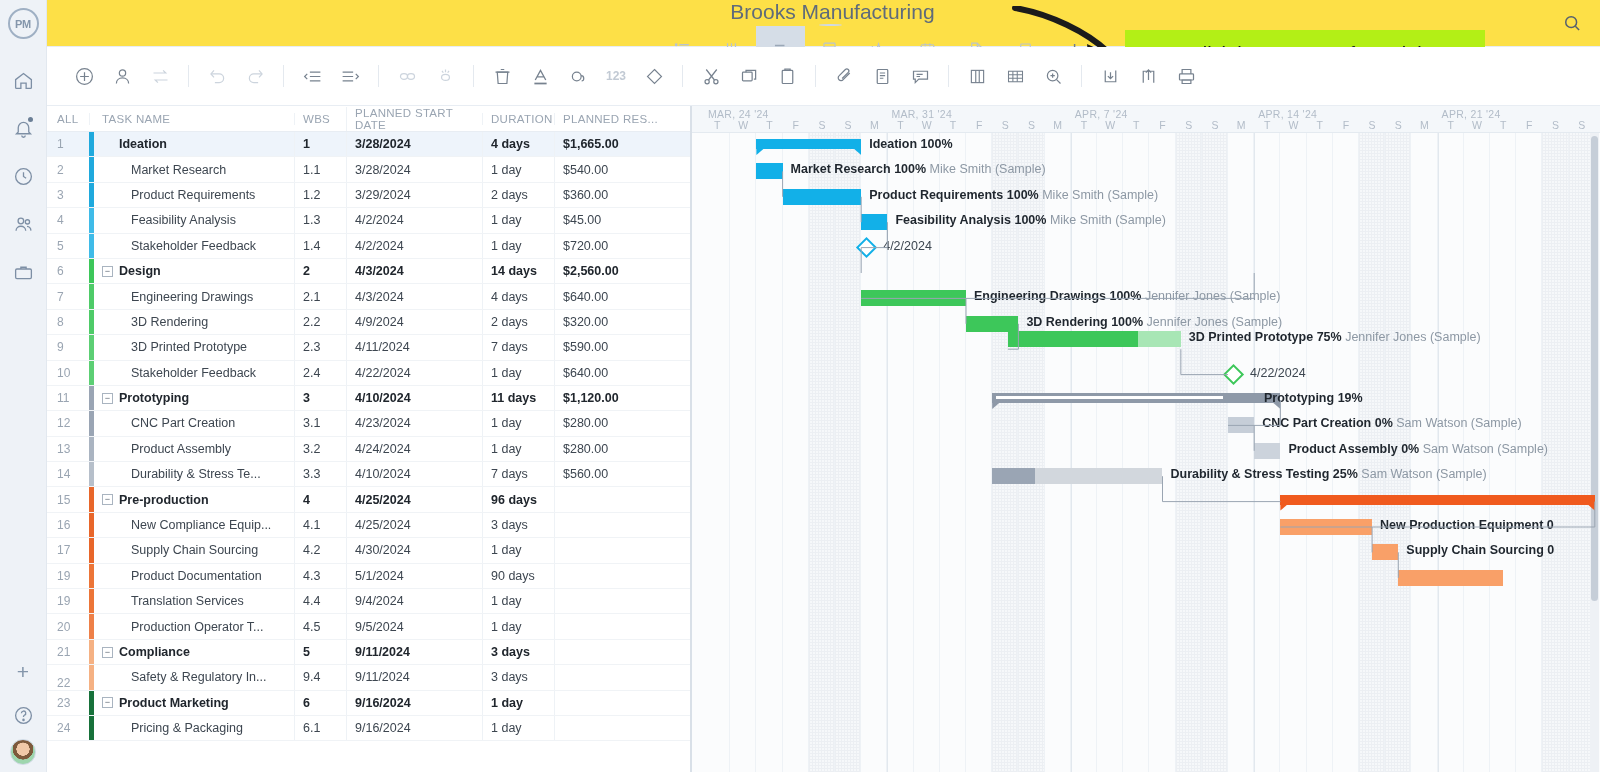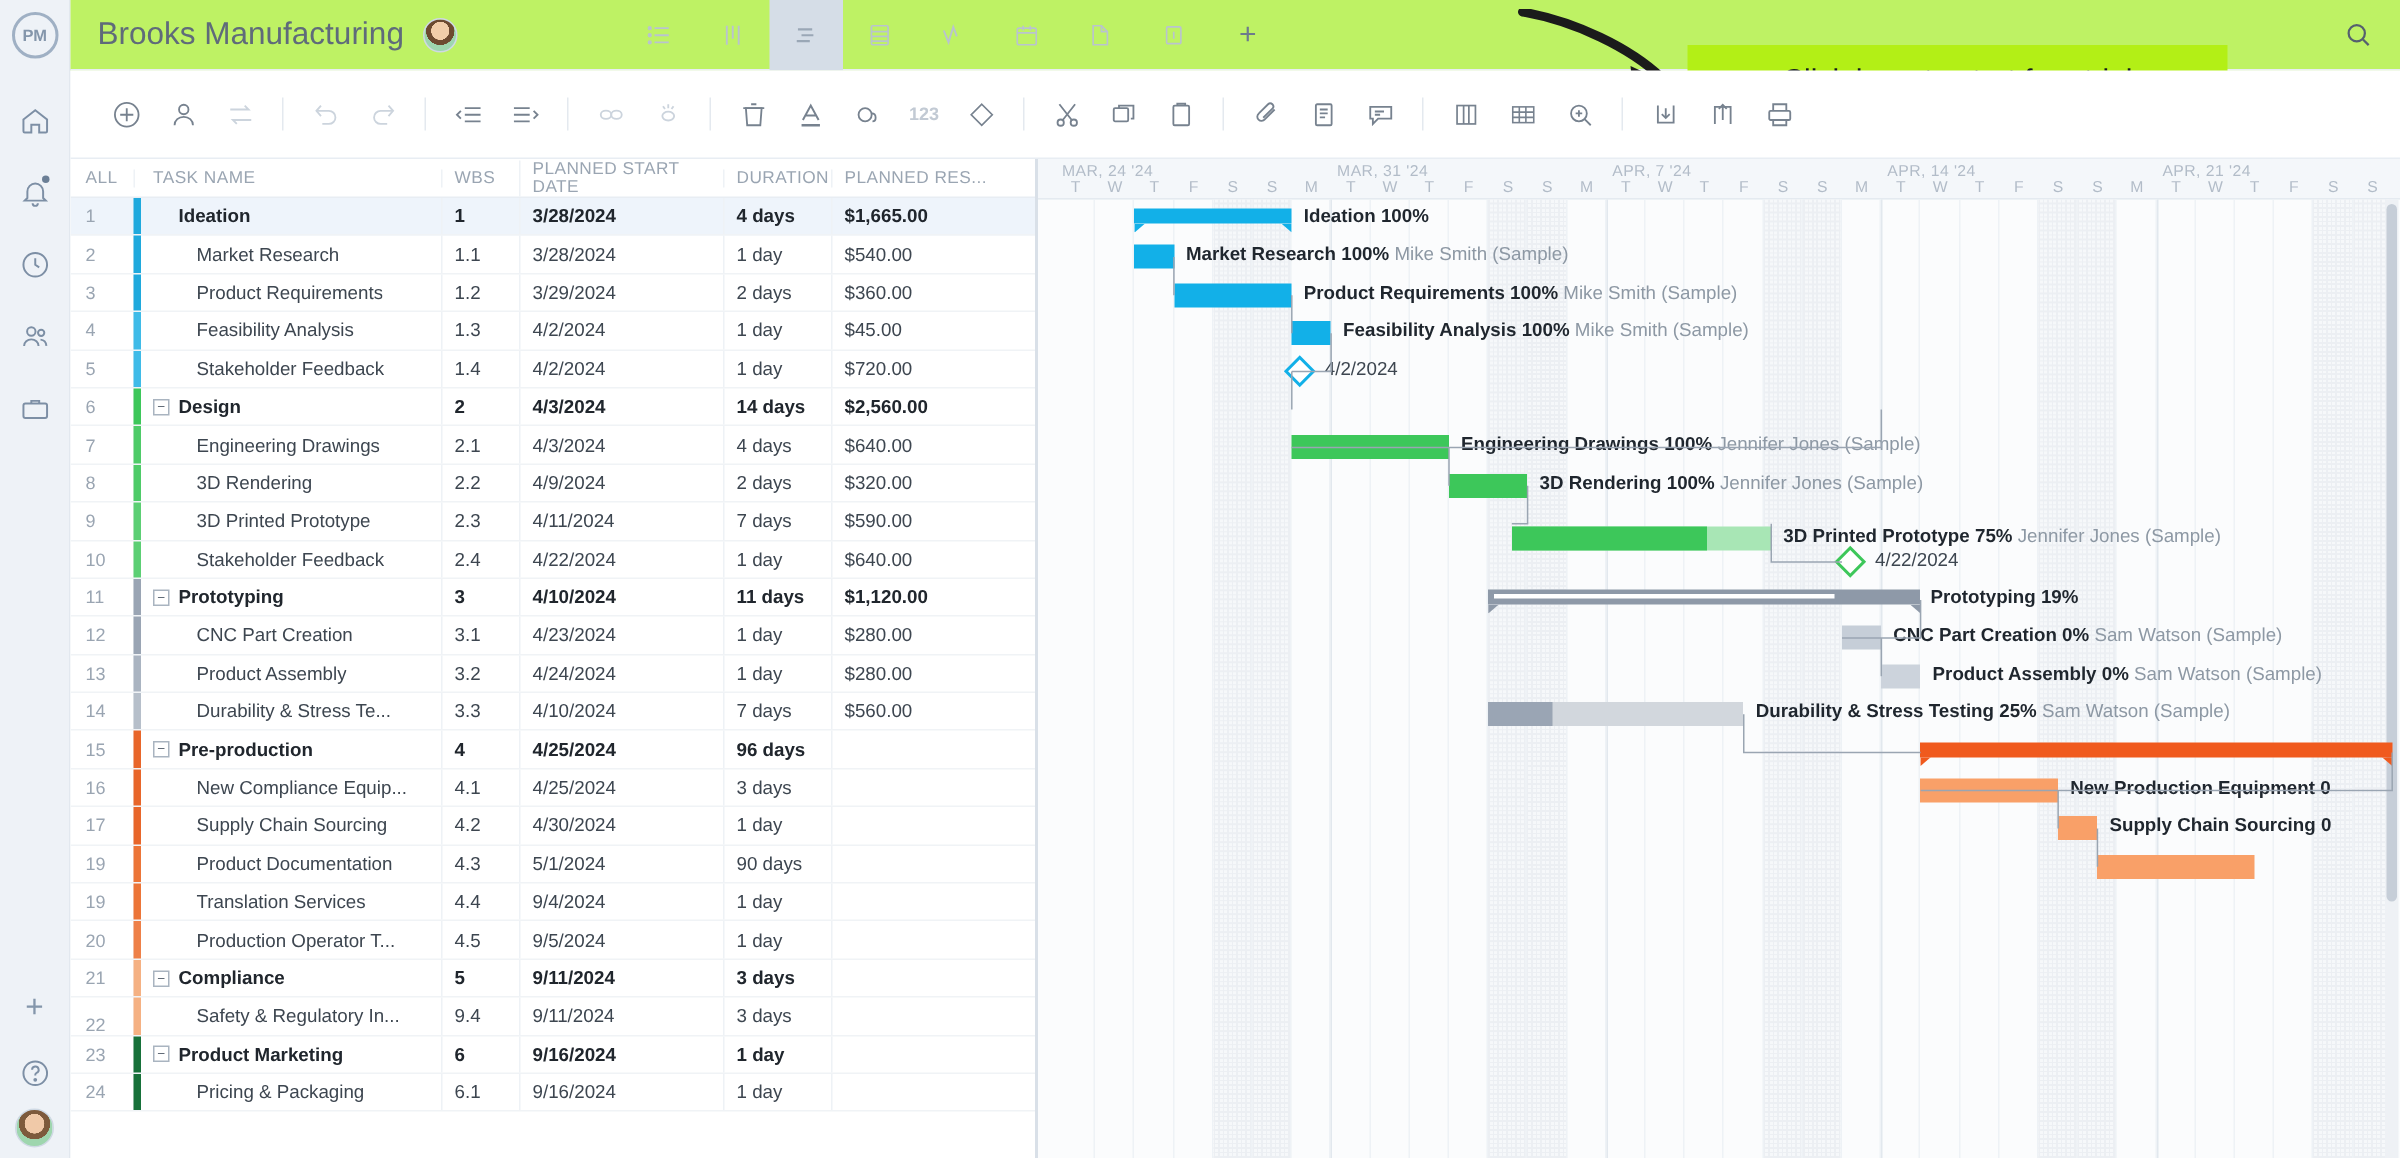--- a/index.html
+++ b/index.html
@@ -37,22 +37,22 @@
                width: 40px; height: 40px; display:flex; align-items:center; justify-content:center;}
   .rail-avatar {
     width: 26px; height: 26px; border-radius: 50%; margin-bottom: 7px;
     background: radial-gradient(circle at 50% 38%, #f0c9a8 0 34%, #7d5a3c 35% 54%, #9ed6ae 55%);
     border: 1px solid #cfd9e4;
   }
 
   
   .header {
     position: absolute; left: 47px; top: 0; width: 1553px; height: 47px;
-    background: #bef264; border-bottom: 1px solid #e8edf3;
-    display: flex; align-items: center;
+    background: #fde047; border-bottom: 1px solid #e8edf3;
+    display: flex; align-items: center; flex-direction: column;
   }
   .proj-title {
     margin-left: 18px; font-size: 21px; color: #5f6b7a; font-weight: 400;
     white-space: nowrap;
   }
   .proj-avatar {
     margin-left: 13px; width: 23px; height: 23px; border-radius: 50%;
     background: radial-gradient(circle at 50% 36%, #f2cda9 0 35%, #6d4a30 36% 55%, #9ed6ae 56%);
     border: 1px solid #cfd9e4;
   }
@@ -855,37 +855,37 @@
           <div class="blabel" style="left: 191.2px; font-weight: normal; color: rgb(61, 70, 80);">4/2/2024</div>
         </div>
         <div class="trow" style="top: 152.4px;">
           <div class="bar small" style="left: 169.2px; width: 104.8px; background: rgb(61, 199, 90);"></div>
           <div class="blabel" style="left: 282px;"><span>Engineering Drawings</span> <span class="pct">100%</span> <span class="who">Jennifer Jones (Sample)</span></div>
         </div>
         <div class="trow" style="top: 177.8px;">
           <div class="bar small" style="left: 274px; width: 52.4px; background: rgb(61, 199, 90);"></div>
           <div class="blabel" style="left: 334.4px;"><span>3D Rendering</span> <span class="pct">100%</span> <span class="who">Jennifer Jones (Sample)</span></div>
         </div>
-        <div class="trow" style="top: 213px; text-align: center;">
+        <div class="trow" style="top: 193px; text-align: center;">
           <div class="bar small" style="left: 315.92px; width: 172.92px; background: rgb(168, 230, 181);">
             <div class="prog" style="width: 75%; background: rgb(61, 199, 90);"></div>
           </div>
           <div class="blabel" style="left: 496.84px;"><span>3D Printed Prototype</span> <span class="pct">75%</span> <span class="who">Jennifer Jones (Sample)</span></div>
         </div>
         <div class="trow" style="top: 228.6px;">
           <div class="diamond" style="left: 534px; border: 2.5px solid rgb(61, 199, 90);"></div>
           <div class="blabel" style="left: 558px; font-weight: normal; color: rgb(61, 70, 80);">4/22/2024</div>
         </div>
         <div class="trow" style="top: 254px;">
           <div class="sumbar" style="left: 300.2px; width: 288.2px; background: rgb(142, 153, 168);">
             <div class="suminner" style="width: 226.962px;"></div>
           </div>
           <div style="position: absolute; left: 300.2px; top: 16px; width: 288.2px; height: 6px; clip-path: polygon(0px 0px, 7px 0px, 0px 100%); background: rgb(142, 153, 168);"></div>
           <div style="position: absolute; left: 581.4px; top: 16px; width: 7px; height: 6px; clip-path: polygon(0px 0px, 100% 0px, 100% 100%); background: rgb(142, 153, 168);"></div>
-          <div class="blabel" style="left: 595px;"><span>Prototyping</span> <span class="pct">19%</span></div>
+          <div class="blabel" style="left: 572px;"><span>Prototyping</span> <span class="pct">19%</span></div>
         </div>
         <div class="trow" style="top: 279.4px;">
           <div class="bar small" style="left: 536px; width: 26.2px; background: rgb(198, 206, 216);"></div>
           <div class="blabel" style="left: 570.2px;"><span>CNC Part Creation</span> <span class="pct">0%</span> <span class="who">Sam Watson (Sample)</span></div>
         </div>
         <div class="trow" style="top: 304.8px;">
           <div class="bar small" style="left: 562.2px; width: 26.2px; background: rgb(204, 211, 220);"></div>
           <div class="blabel" style="left: 596.4px;"><span>Product Assembly</span> <span class="pct">0%</span> <span class="who">Sam Watson (Sample)</span></div>
         </div>
         <div class="trow" style="top: 330.2px;">

